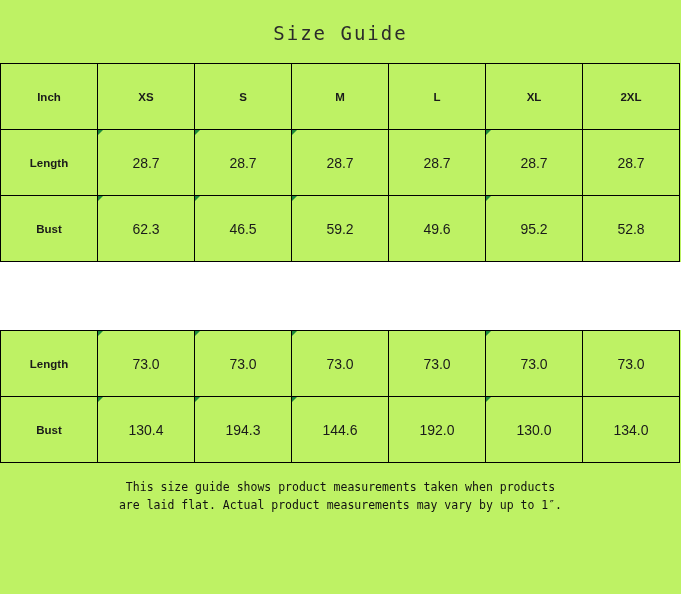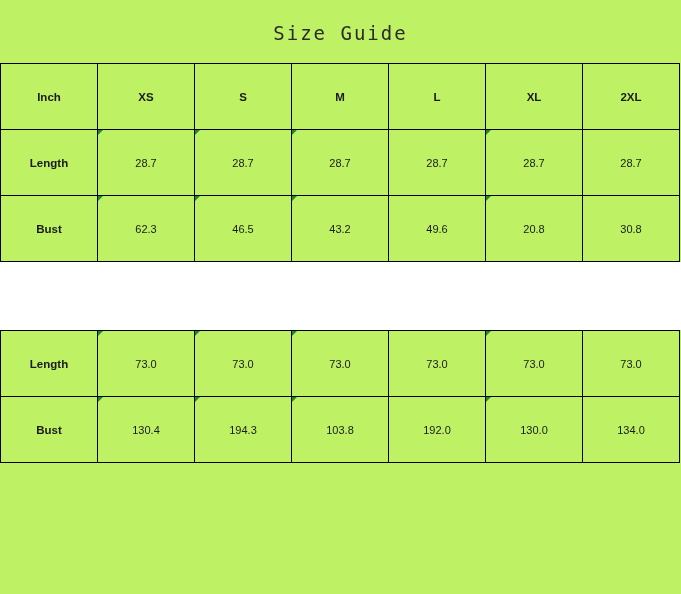--- a/index.html
+++ b/index.html
@@ -39,21 +39,21 @@
     width: 671px;
     border-collapse: collapse;
     table-layout: fixed;
     padding-left: 18px;
   }
   table.size-table td {
     border: 1px solid #000000;
     height: 66px;
     text-align: center;
     vertical-align: middle;
-    font-size: 11px;
+    font-size: 14px;
     font-family: "Liberation Sans", sans-serif;
     position: relative;
   }
   table.size-table td.hdr-label,
   table.size-table td.row-label {
     font-weight: bold;
     font-size: 11.5px;
   }
   table.size-table td.unit-col { width: 97px; }
   table.size-table td.size-col { width: 97px; }
@@ -105,24 +105,24 @@
         <td class="size-col mark-tl">28.7</td>
         <td class="size-col mark-tl">28.7</td>
         <td class="size-col">28.7</td>
         <td class="size-col mark-tl">28.7</td>
         <td class="size-col">28.7</td>
       </tr>
       <tr>
         <td class="unit-col row-label">Bust</td>
         <td class="size-col mark-tl">62.3</td>
         <td class="size-col mark-tl">46.5</td>
-        <td class="size-col mark-tl">43.2</td>
+        <td class="size-col mark-tl">59.2</td>
         <td class="size-col">49.6</td>
-        <td class="size-col mark-tl">20.8</td>
-        <td class="size-col">30.8</td>
+        <td class="size-col mark-tl">95.2</td>
+        <td class="size-col">52.8</td>
       </tr>
     </tbody>
   </table>
 
   <div class="gap"></div>
 
   <table class="size-table">
     <tbody>
       <tr>
         <td class="unit-col row-label">Length</td>
@@ -130,22 +130,26 @@
         <td class="size-col mark-tl">73.0</td>
         <td class="size-col mark-tl">73.0</td>
         <td class="size-col">73.0</td>
         <td class="size-col mark-tl">73.0</td>
         <td class="size-col">73.0</td>
       </tr>
       <tr>
         <td class="unit-col row-label">Bust</td>
         <td class="size-col mark-tl">130.4</td>
         <td class="size-col mark-tl">194.3</td>
-        <td class="size-col mark-tl">103.8</td>
+        <td class="size-col mark-tl">144.6</td>
         <td class="size-col">192.0</td>
         <td class="size-col mark-tl">130.0</td>
         <td class="size-col">134.0</td>
       </tr>
     </tbody>
   </table>
 
+  <div class="footnote">
+    <span class="footnote-line">This size guide shows product measurements taken when products</span>
+    <span class="footnote-line">are laid flat. Actual product measurements may vary by up to 1″.</span>
+  </div>
 
 </div>
 
 </body></html>

